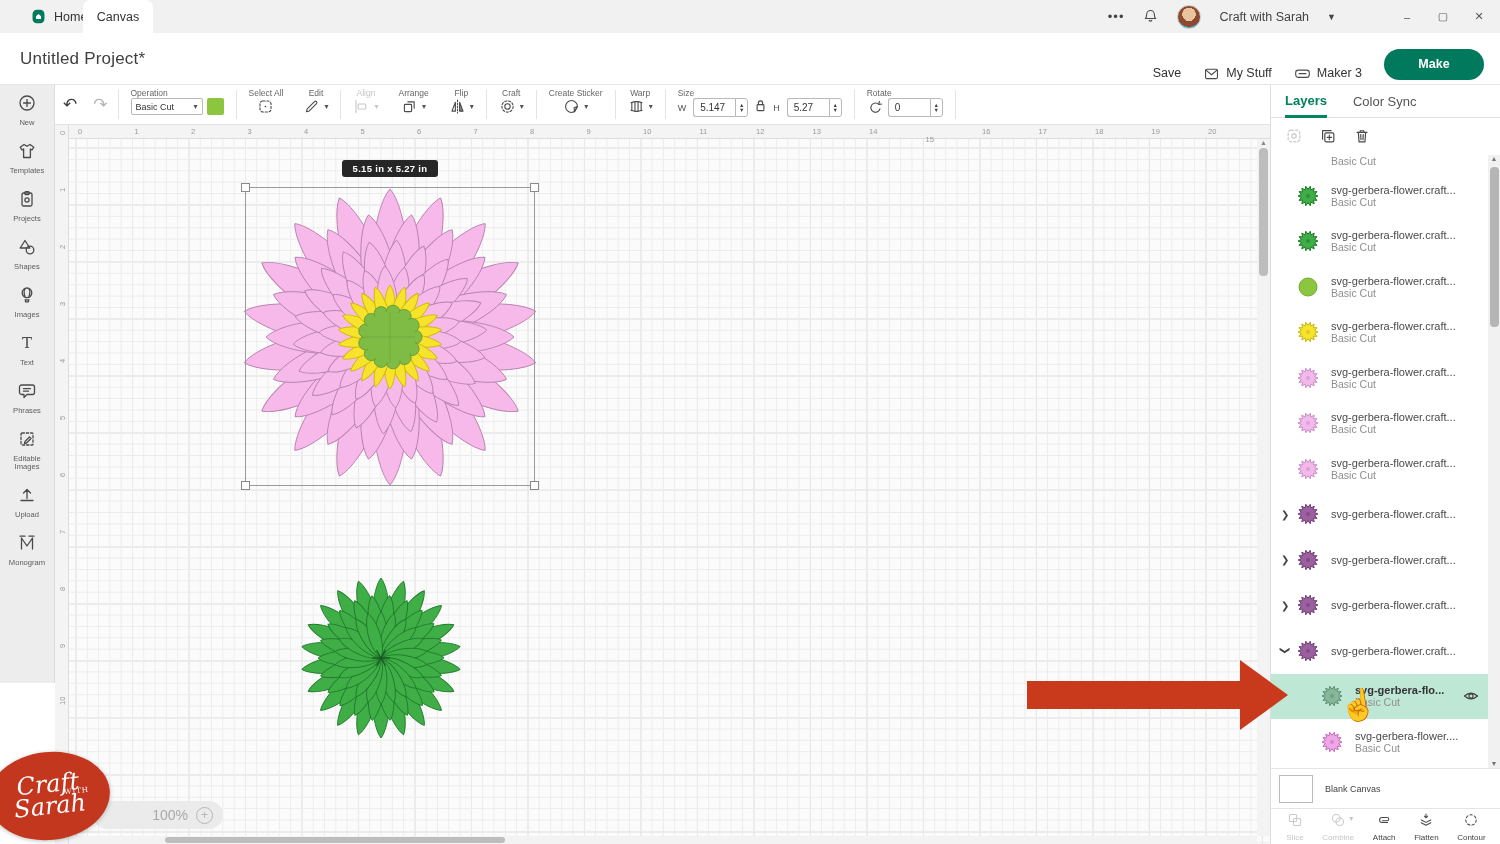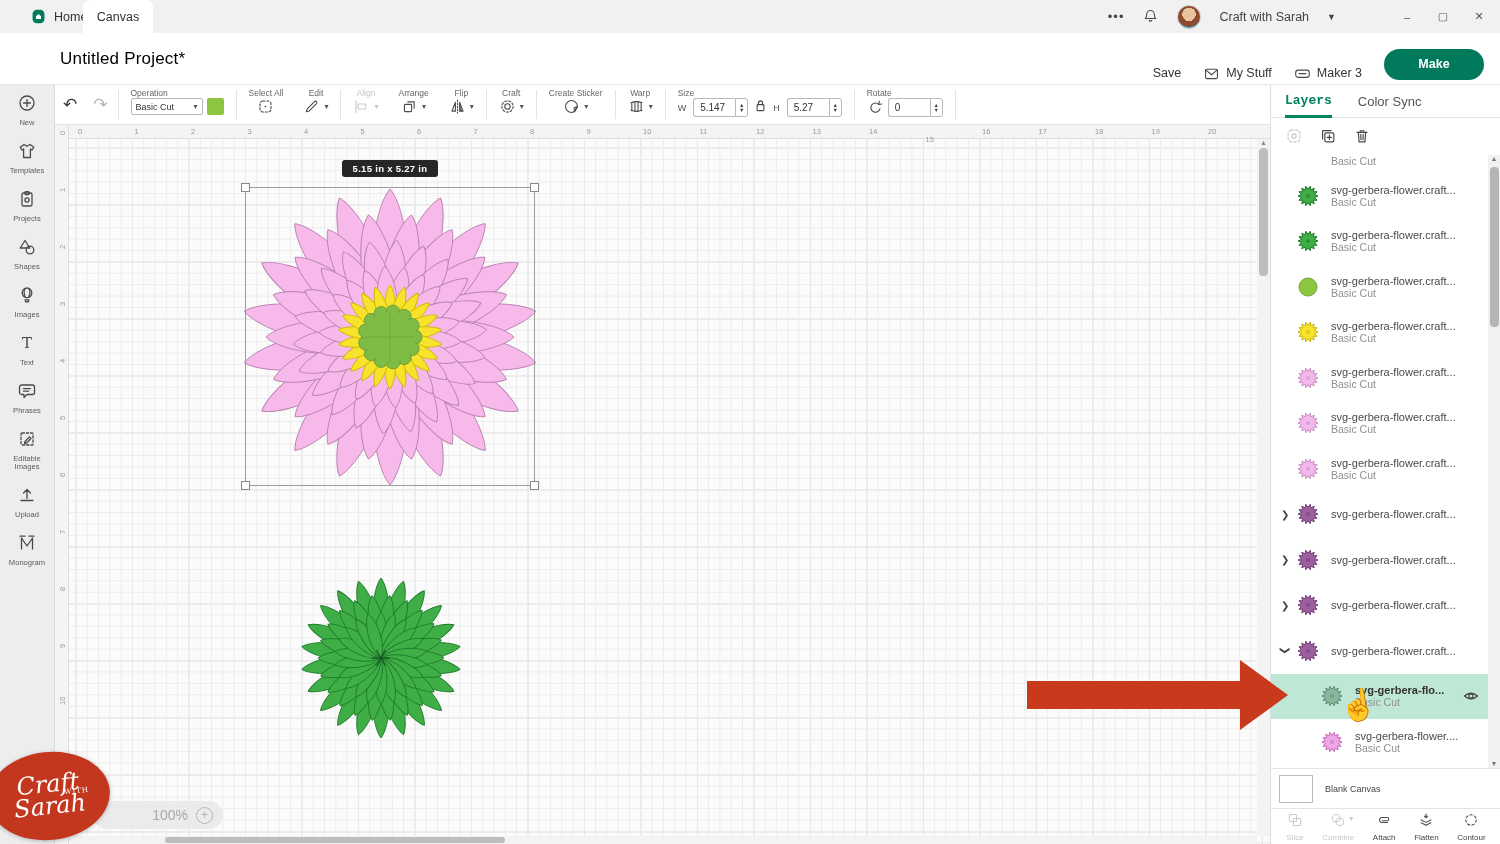--- a/index.html
+++ b/index.html
@@ -11,21 +11,21 @@
   #tab-home { left:14px; }
   #tab-canvas { left:83px; background:#fff; border-radius:7px 7px 0 0; width:70px; justify-content:center; }
   #topbar-right { position:absolute; right:0; top:0; height:33px; display:flex; align-items:center; gap:18px; padding-right:12px; color:#444; }
   .win-glyph { font-size:11px; color:#555; width:18px; text-align:center; cursor:pointer; }
   #avatar { width:24px; height:24px; border-radius:50%; background:radial-gradient(circle at 50% 38%, #e8c39e 0 38%, #8d4a2f 39% 70%, #4aa0c0 71%); border:1px solid #ccc; }
   #account-name { font-size:12.5px; }
   .chev { font-size:9px; color:#444; }
 
   
   #header { position:absolute; left:0; top:33px; width:1500px; height:52px; background:#fff; border-bottom:1px solid #e6e6e6; }
-  #project-title { position:absolute; left:20px; top:16px; font-size:17px; color:#000000; letter-spacing:.2px;margin-left:40px; }
+  #project-title { position:absolute; left:20px; top:16px; font-size:17px; color:#404040; letter-spacing:.2px; }
   #header-right { position:absolute; right:16px; top:0; height:52px; display:flex; align-items:center; gap:22px; }
   .hdr-action { display:flex; align-items:center; gap:6px; font-size:12.5px; color:#333; cursor:pointer;margin-top:28px; }
   #make-btn { width:100px; height:31px; border-radius:17px; border:none; color:#fff; font-size:12.5px; font-weight:bold; cursor:pointer;margin-top:10px; }
 
   
   #edittoolbar { position:absolute; left:55px; top:85px; width:1445px; height:40px; background:#fff; border-bottom:1px solid #e3e3e3; display:flex; align-items:stretch; }
   .tb-group { display:flex; flex-direction:column; align-items:center; justify-content:flex-start; padding:3px 10px 0; }
   .tb-label { font-size:8.5px; color:#666; margin-bottom:0; white-space:nowrap; align-self:flex-start; }
   .tb-label.centered { align-self:center; }
   .tb-row { display:flex; align-items:center; gap:4px; }
@@ -36,21 +36,21 @@
   #op-select { width:72px; height:17px; border:1px solid #b9b9b9; border-radius:2px; font-size:9px; color:#333; display:flex; align-items:center; justify-content:space-between; padding:0 4px; cursor:pointer; }
   #op-swatch { width:17px; height:17px; border-radius:2px; cursor:pointer; }
   .num-wrap { display:flex; align-items:center; }
   .num-input { width:42px; height:19px; border:1px solid #b9b9b9; border-right:none; border-radius:3px 0 0 3px; font-size:10px; color:#333; display:flex; align-items:center; padding-left:6px; }
   .stepper { width:13px; height:19px; border:1px solid #b9b9b9; border-radius:0 3px 3px 0; display:flex; flex-direction:column; align-items:center; justify-content:center; font-size:5.5px; color:#444; line-height:5px; cursor:pointer; }
   .dim-label { font-size:9px; color:#555; margin-right:3px; }
   #size-lock { position:relative; top:-2px; }
   .undo-redo { font-size:17px; color:#3e3e3e; padding:0 8px; cursor:pointer; align-self:center; }
 
   
-  #sidebar { position:absolute; left:0; top:85px; width:55px; height:759px; background:#ededed; border-right:1px solid #dcdcdc; }
+  #sidebar { position:absolute; left:0; top:85px; width:55px; height:598px; background:#ededed; border-right:1px solid #dcdcdc; }
   .sb-item { display:flex; flex-direction:column; align-items:center; gap:2px; padding:8px 0 6px; cursor:pointer; }
   .sb-item svg { width:20px; height:20px; }
   .sb-label { font-size:7.6px; color:#5c5c5c; text-align:center; line-height:8px; }
 
   
   #canvas { position:absolute; left:55px; top:125px; width:1215px; height:719px; background:#fbfbfb; overflow:hidden; }
   #ruler-h { position:absolute; left:14px; top:0; right:0; height:14px; background:#f4f4f4; border-bottom:1px solid #ddd; }
   #ruler-v { position:absolute; left:0; top:0; width:14px; bottom:0; background:#f4f4f4; border-right:1px solid #ddd; }
   .ruler-num { position:absolute; font-size:7.5px; color:#999; }
   #grid { position:absolute; left:14px; top:14px; right:0; bottom:0;
@@ -80,21 +80,21 @@
   #logo .lmid { font-family:"DejaVu Serif", serif; color:#fff; font-size:7px; letter-spacing:1px; position:relative; left:28px; top:-4px; }
   #logo .l2 { font-family:"DejaVu Serif", serif; font-style:italic; color:#fff; font-size:24px; line-height:16px; position:relative; top:-4px; }
 
   
   #anno-arrow { position:absolute; left:1027px; top:658px; z-index:40; pointer-events:none; }
   #hand-cursor { position:absolute; left:1340px; top:688px; z-index:41; font-size:30px; color:#000; transform:rotate(-8deg); pointer-events:none; }
 
   
   #layers-panel { position:absolute; left:1270px; top:85px; width:230px; height:759px; background:#fff; border-left:1px solid #ddd; }
   #panel-tabs { height:33px; border-bottom:1px solid #e2e2e2; display:flex; align-items:center; gap:26px; padding-left:14px; }
-  #tab-layers { color:#00805e; font-size:13px; font-weight:bold; height:33px; display:flex; align-items:center; border-bottom:3px solid #00875f; cursor:pointer; padding-top:2px;font-family:Liberation Mono, monospace; }
+  #tab-layers { color:#00805e; font-size:13px; font-weight:bold; height:33px; display:flex; align-items:center; border-bottom:3px solid #00875f; cursor:pointer; padding-top:2px; }
   #tab-colorsync { color:#555; font-size:13px; cursor:pointer; }
   #panel-icons { height:36px; display:flex; align-items:center; gap:16px; padding-left:14px; }
   #panel-icons svg { width:18px; height:18px; cursor:pointer; }
   #layer-list { position:absolute; left:0; top:70px; width:218px; height:613px; overflow:hidden; }
   .layer-row { display:flex; align-items:center; height:45.5px; padding-left:26px; position:relative; cursor:pointer; }
   .layer-row.partial { height:18px; overflow:hidden; align-items:flex-start; }
   .layer-row .chevron { position:absolute; left:10px; font-size:10px; color:#444; }
   .layer-icon { width:22px; height:22px; flex:0 0 22px; margin-right:12px; display:flex; align-items:center; justify-content:center; }
   .layer-icon svg { width:22px; height:22px; }
   .layer-texts { display:flex; flex-direction:column; justify-content:center; min-width:0; }

